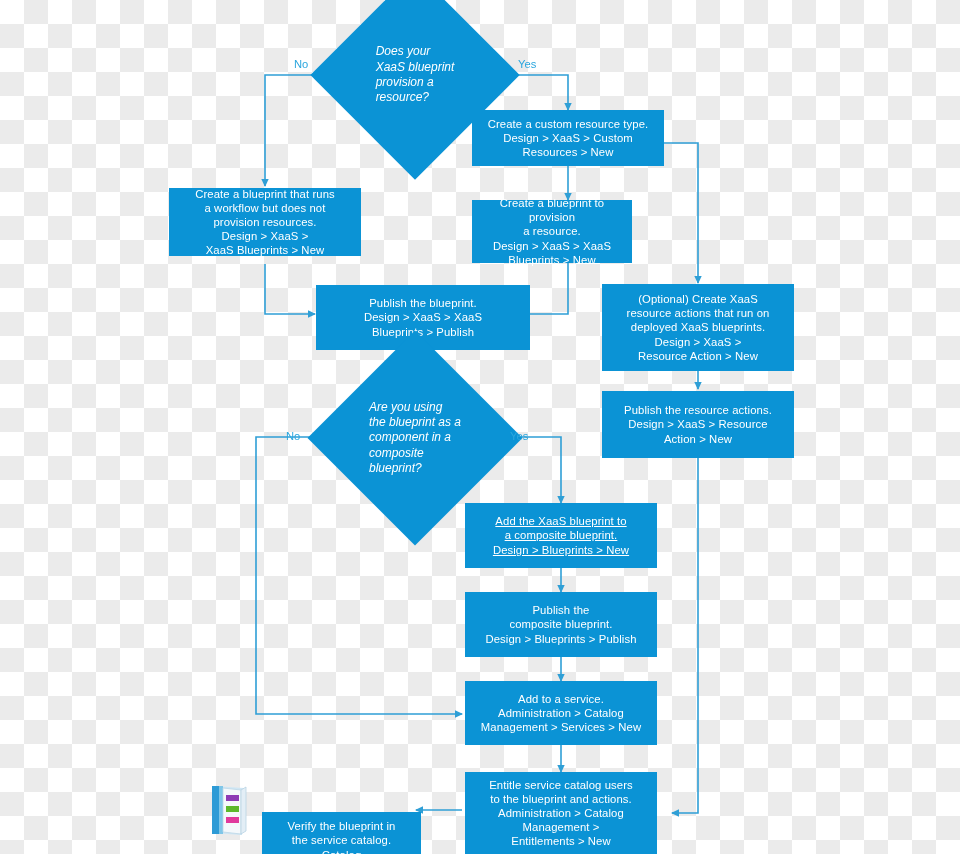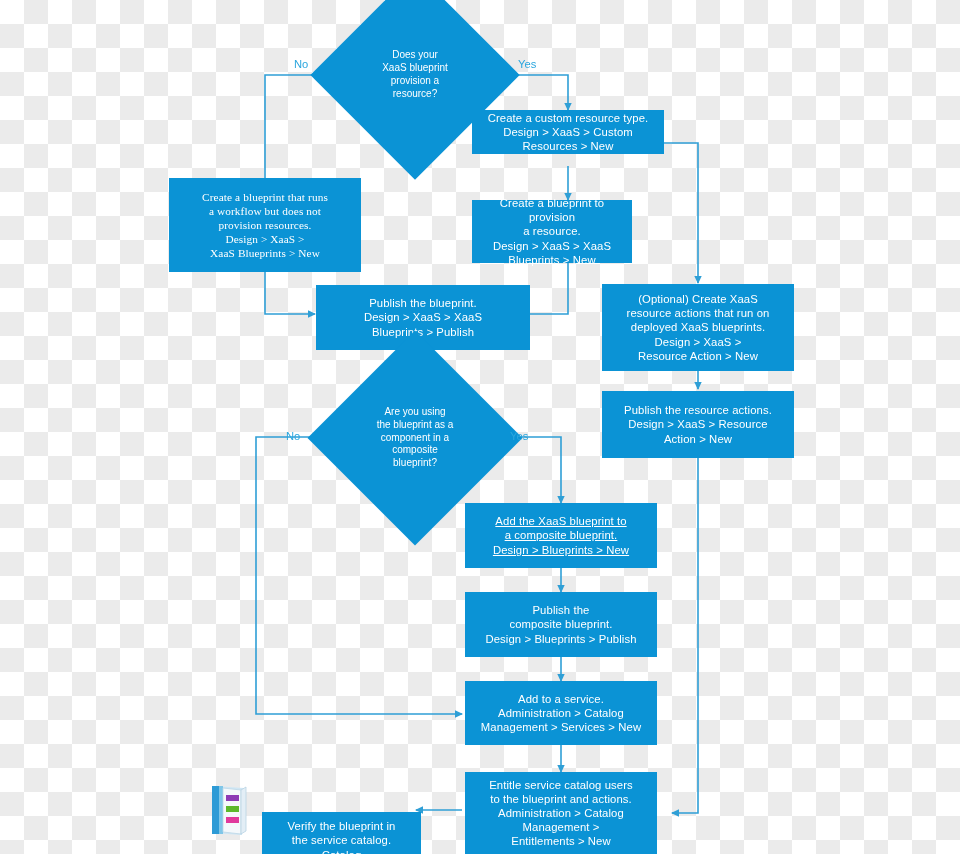--- a/index.html
+++ b/index.html
@@ -54,24 +54,25 @@
     left: 0; top: 0;
     width: 100%;
     height: 100%;
     background: #0b93d5;
     transform: rotate(45deg);
   }
   .diamond .dlabel {
     position: relative;
     z-index: 2;
     color: #ffffff;
-    text-align: center;
-    font-size: 10px;
+    text-align: left;
+    font-size: 12px;
     line-height: 1.28;
     white-space: pre-line;
+    font-style: italic;
   }
   .edge-label {
     position: absolute;
     color: #2ba6de;
     font-size: 11.2px;
     white-space: nowrap;
   }
   .icon-book {
     position: absolute;
   }
@@ -124,27 +125,27 @@
   <div class="diamond" style="left:341px; top:1px; width:148px; height:148px;">
     <div class="shape"></div>
     <div class="dlabel">Does your
 XaaS blueprint
 provision a
 resource?</div>
   </div>
   <div class="edge-label" style="left:294px; top:58px;">No</div>
   <div class="edge-label" style="left:518px; top:58px;">Yes</div>
 
-  <div class="node" style="left:472px; top:110px; width:192px; height:44px;">
+  <div class="node" style="left:472px; top:110px; width:192px; height:56px;">
     <span>Create a custom resource type.
 Design &gt; XaaS &gt; Custom
 Resources &gt; New</span>
   </div>
 
-  <div class="node" style="left:169px; top:178px; width:192px; height:94px;font-family:Liberation Serif, serif;">
+  <div class="node" style="left:169px; top:188px; width:192px; height:68px;">
     <span>Create a blueprint that runs
 a workflow but does not
 provision resources.
 Design &gt; XaaS &gt;
 XaaS Blueprints &gt; New</span>
   </div>
 
   <div class="node" style="left:472px; top:200px; width:160px; height:63px;">
     <span>Create a blueprint to provision
 a resource.

